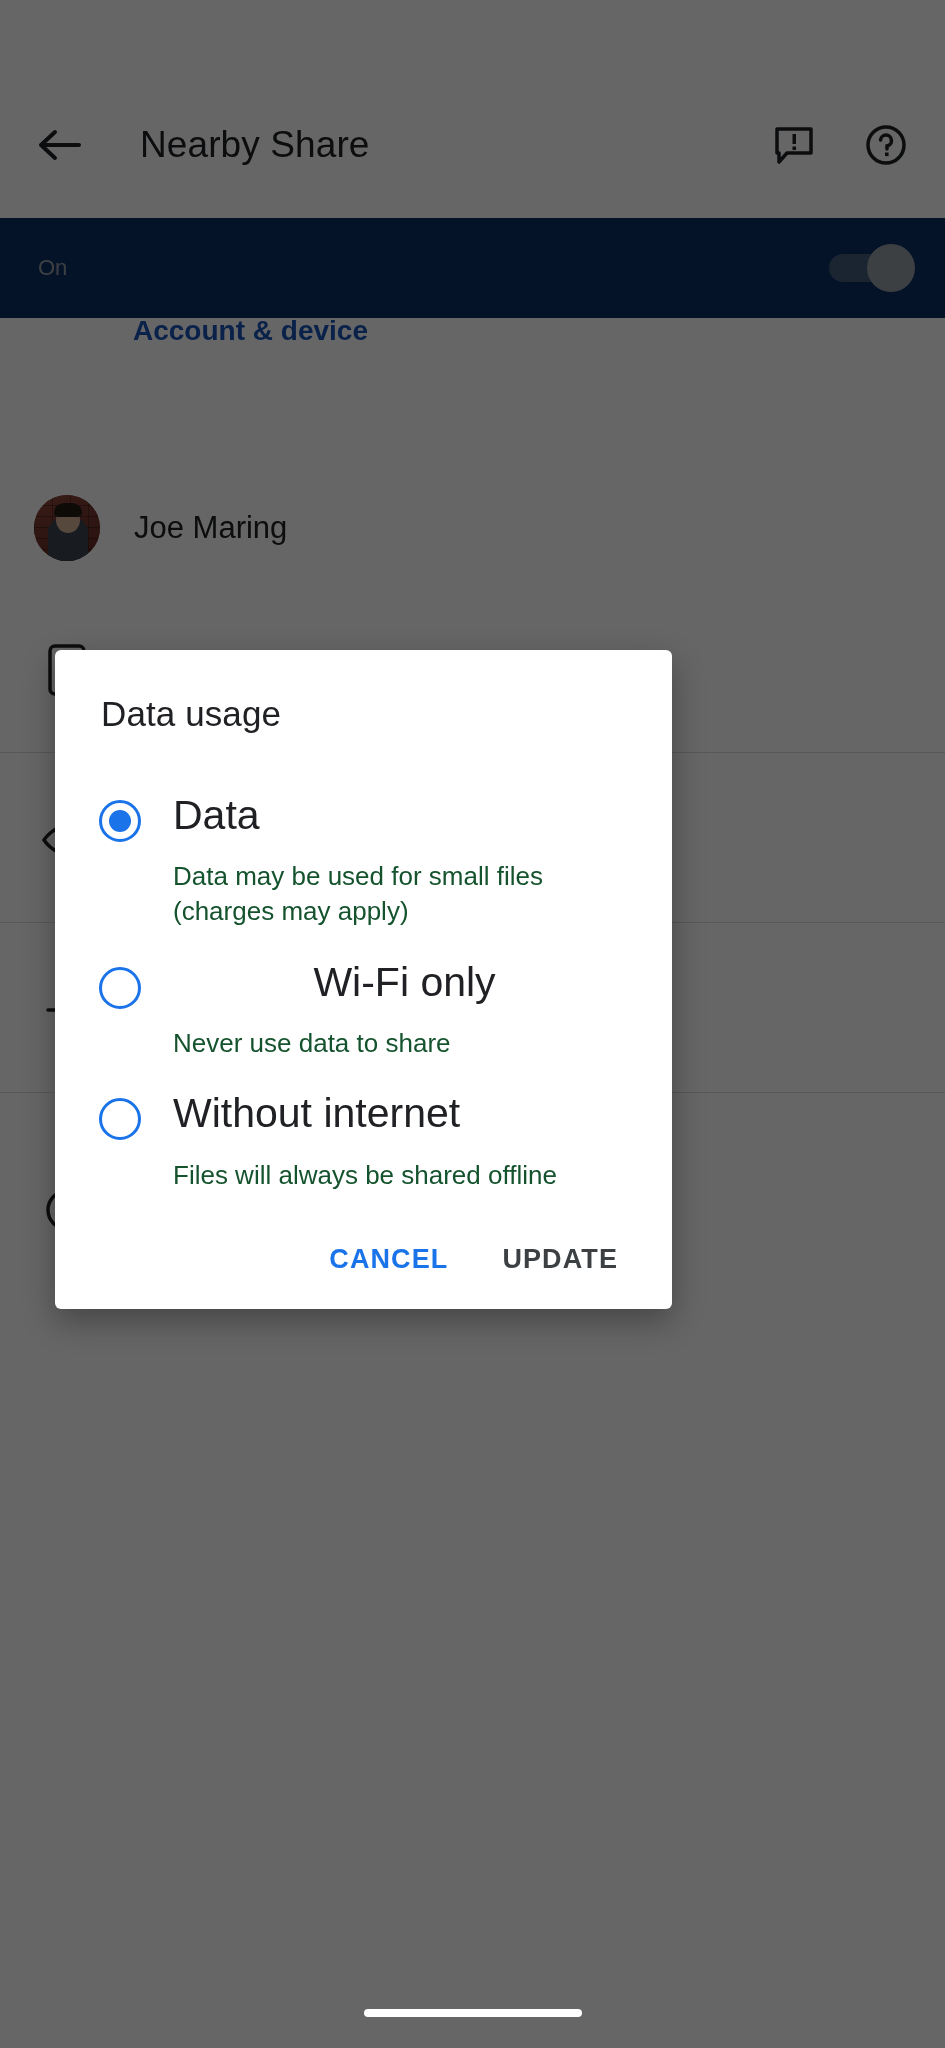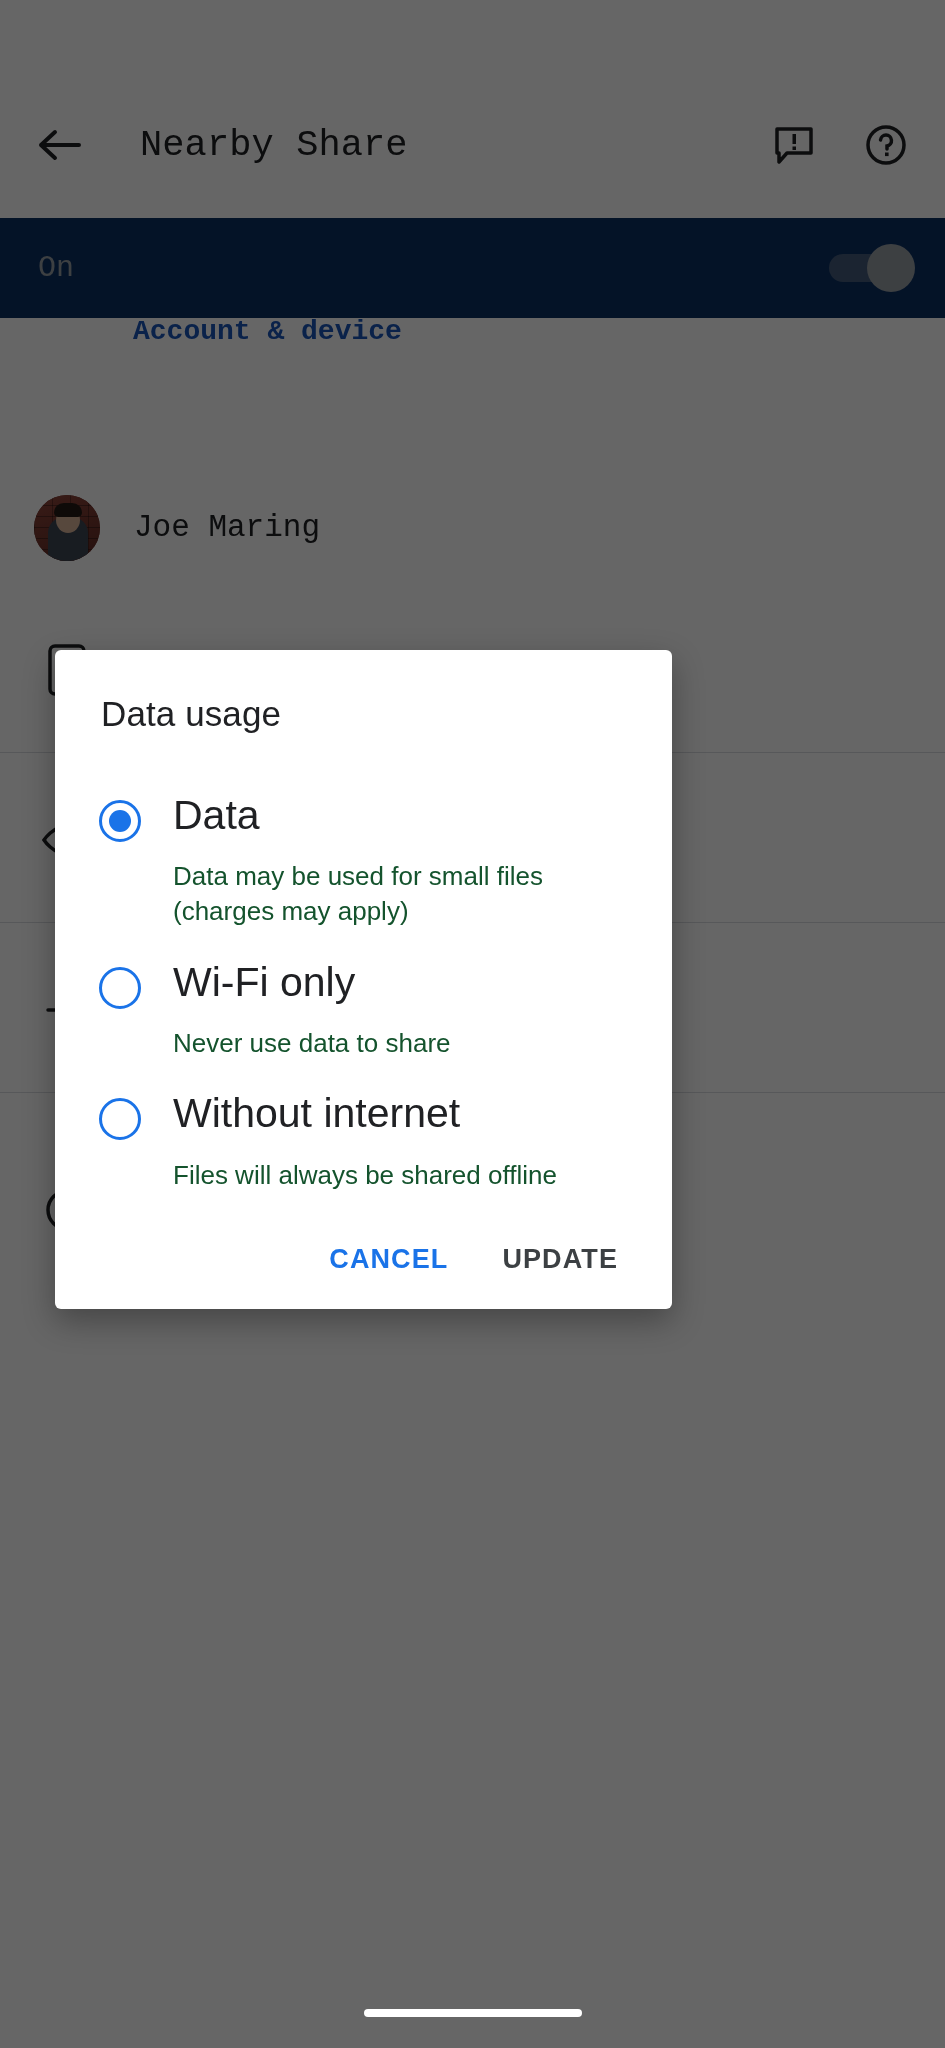--- a/index.html
+++ b/index.html
@@ -17,21 +17,20 @@
     height: 2048px;
     background: #ffffff;
     overflow: hidden;
   }
 
   
   #page {
     position: absolute;
     inset: 0;
     background: #ffffff;
-    font-family: Liberation Mono, monospace;
   }
 
   .statusbar {
     position: absolute;
     top: 0; left: 0; right: 0;
     height: 72px;
     display: flex;
     align-items: center;
     justify-content: flex-end;
     padding-right: 22px;
@@ -70,21 +69,21 @@
     position: absolute;
     top: 218px; left: 0; right: 0;
     height: 100px;
     background: #0b3063;
     display: flex;
     align-items: center;
     padding: 0 30px 0 38px;
   }
   .onbanner-label {
     flex: 1;
-    font-size: 30px;
+    font-size: 22px;
     color: #9aa0a6;
   }
   .switch {
     position: relative;
     width: 86px;
     height: 38px;
   }
   .switch-track {
     position: absolute;
     top: 5px; left: 0;
@@ -406,21 +405,21 @@
         <span class="radio checked"></span>
         <span class="option-text">
           <span class="option-label" style="display:block;">Data</span>
           <span class="option-desc" style="display:block;">Data may be used for small files (charges may apply)</span>
         </span>
       </div>
 
       <div class="option">
         <span class="radio"></span>
         <span class="option-text">
-          <span class="option-label" style="display:block;">Wi-Fi only</span>
+          <span class="option-label" style="display:block;text-align:center;">Wi-Fi only</span>
           <span class="option-desc" style="display:block;">Never use data to share</span>
         </span>
       </div>
 
       <div class="option">
         <span class="radio"></span>
         <span class="option-text">
           <span class="option-label" style="display:block;">Without internet</span>
           <span class="option-desc" style="display:block;">Files will always be shared offline</span>
         </span>

